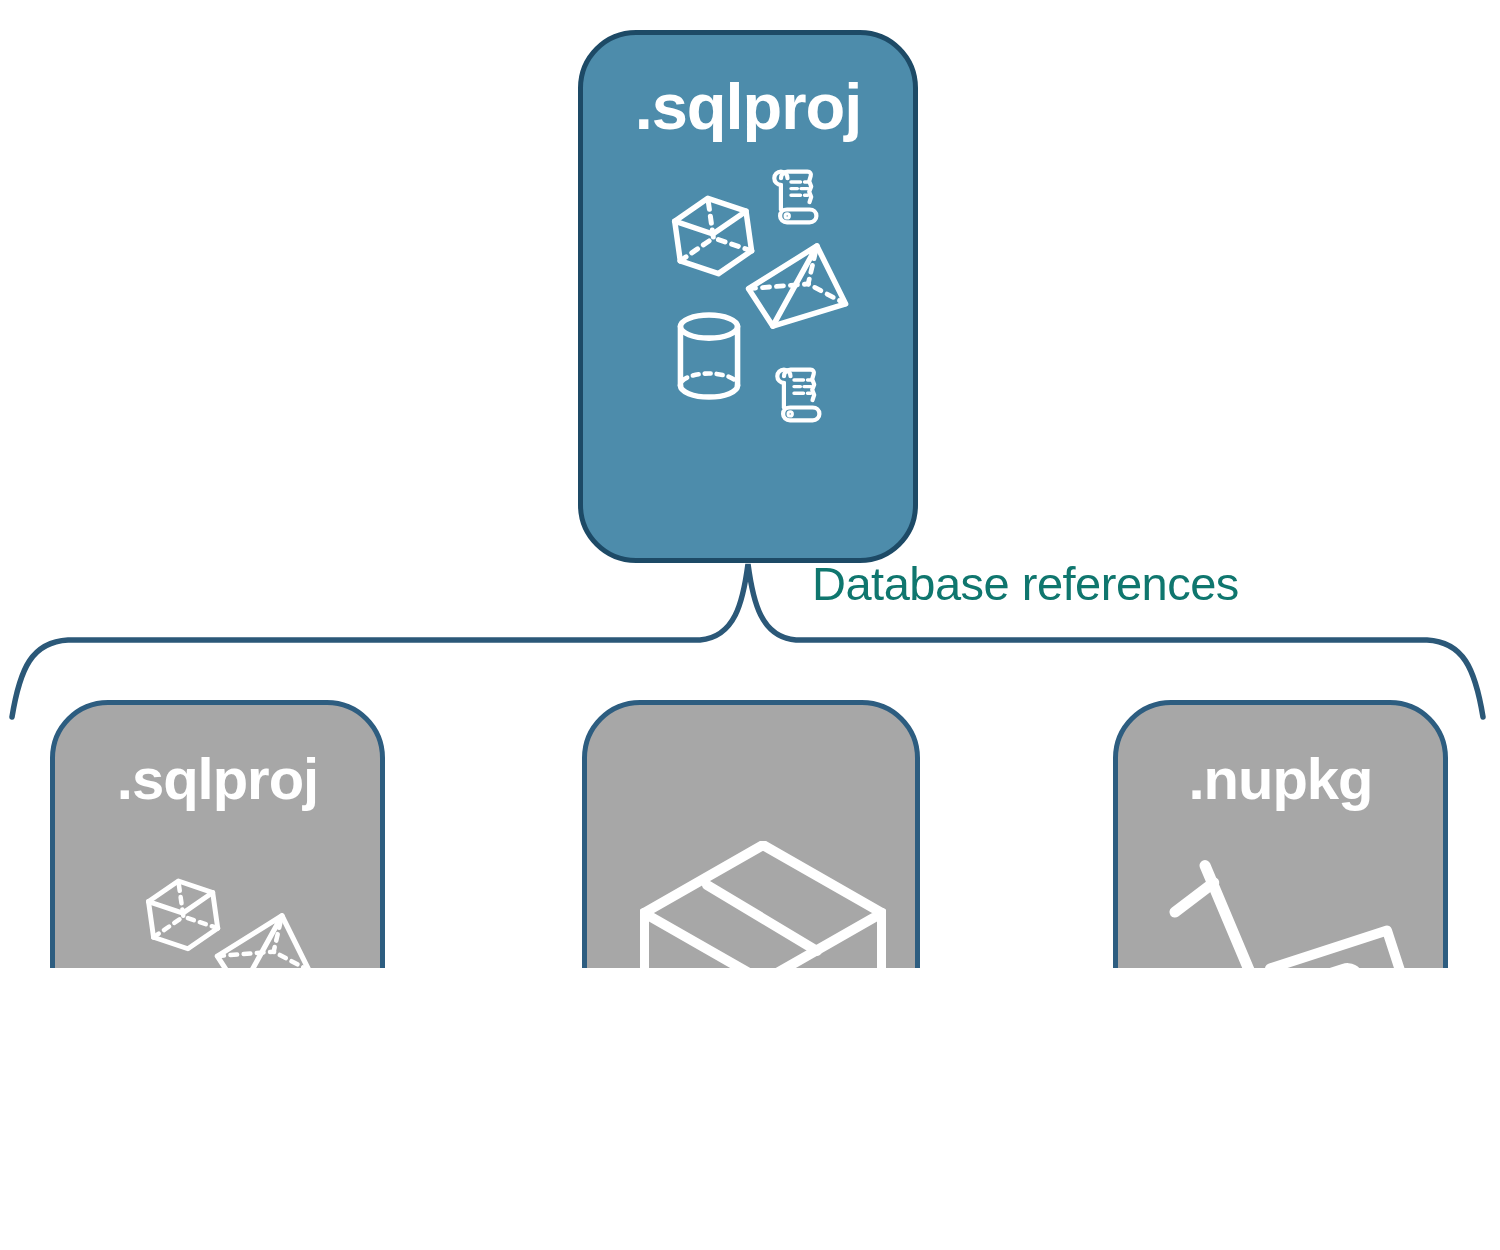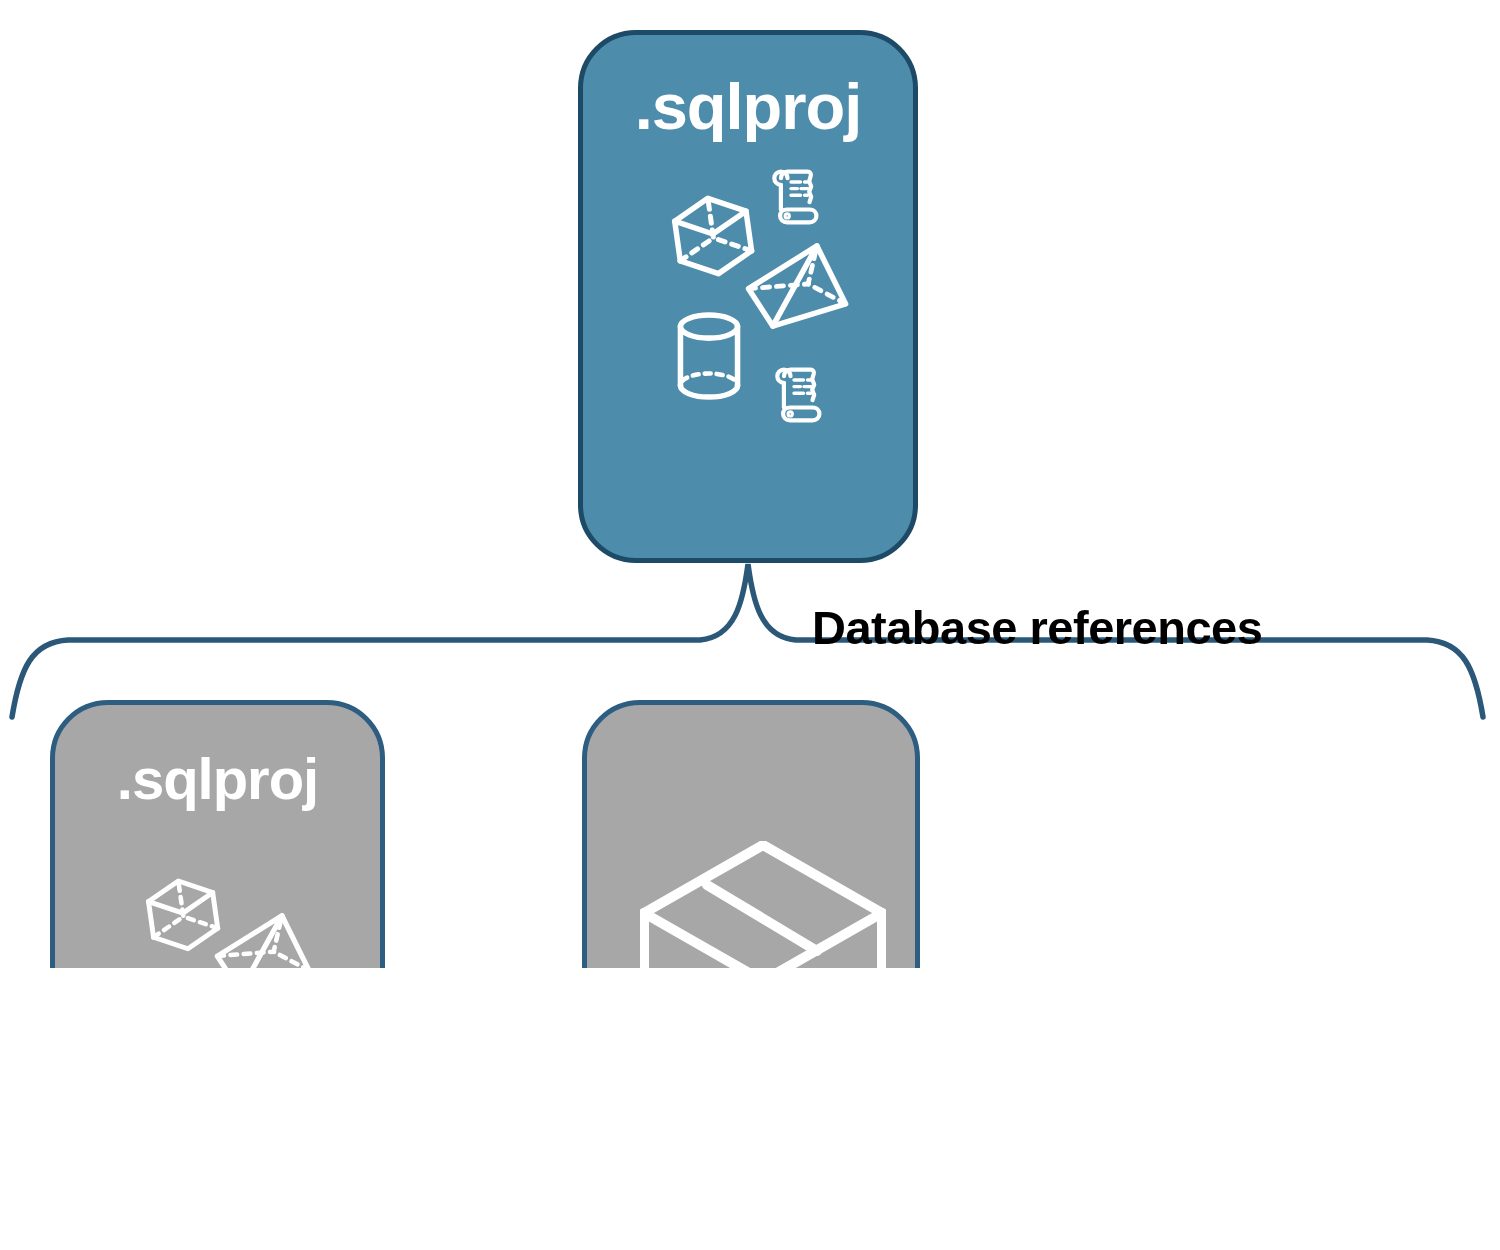--- a/index.html
+++ b/index.html
@@ -33,24 +33,24 @@
     color:#ffffff;
     font-weight:700;
     letter-spacing:-1px;
   }
   .card-root .card-title{margin-top:34px;font-size:65px;}
   .card-child .card-title{margin-top:40px;font-size:58px;}
   .icon{position:absolute;}
   .brace-svg{position:absolute;left:0;top:540px;width:1500px;height:200px;}
   .connector-label{
     position:absolute;
-    left:812px;top:600px;
+    left:812px;top:556px;
     font-size:47px;
-    font-weight:700;
-    color:#000000;
+    font-weight:400;
+    color:#0f766e;
     letter-spacing:-0.5px;
     white-space:nowrap;
   }
   
   .root-cube{left:80px;top:150px;width:100px;height:100px;}
   .root-scroll-1{left:183px;top:130px;width:64px;height:64px;}
   .root-pyramid{left:161px;top:203px;width:110px;height:100px;}
   .root-cylinder{left:91px;top:275px;width:70px;height:94px;}
   .root-scroll-2{left:186px;top:328px;width:64px;height:64px;}
   
@@ -161,14 +161,34 @@
       <g fill="none" stroke="#ffffff" stroke-width="10" stroke-linecap="round" stroke-linejoin="round">
         <path d="M123,4 L242,72 L123,140 L4,72 Z"></path>
         <path d="M67,44 L177,110"></path>
         <path d="M4,72 V190 L123,258 L242,190 V72"></path>
         <path d="M123,140 V258"></path>
         <path d="M153,140 L173,150 L159,174 L139,164 Z" stroke-width="8"></path>
       </g>
     </svg>
   </div>
 
+  <div class="card card-child pos-3">
+    <div class="card-title">.nupkg</div>
+    <svg class="icon dolly-icon" viewBox="0 0 335 524">
+      <g transform="translate(142,375) rotate(-18)" fill="none" stroke="#ffffff" stroke-linecap="round">
+        <path d="M14,-221 L30,-32" stroke-width="11"></path>
+        <path d="M-29,-186 L17,-202" stroke-width="11"></path>
+        <circle cx="0" cy="0" r="37.5" stroke-width="11"></circle>
+        <circle cx="0" cy="0" r="15.5" stroke-width="10"></circle>
+        <rect x="44" y="-103" width="123" height="101" stroke-width="10" stroke-linejoin="round"></rect>
+        <path d="M44,23 L152,17" stroke-width="10"></path>
+        <g stroke="none" fill="#ffffff">
+          <rect x="66" y="-85" width="65" height="66" rx="17"></rect>
+          <circle cx="58" cy="-90" r="7.5"></circle>
+          <circle cx="86" cy="-65" r="8.5" fill="#a7a7a7"></circle>
+          <circle cx="124" cy="-46" r="18" fill="#a7a7a7"></circle>
+          <circle cx="124" cy="-46" r="12"></circle>
+        </g>
+      </g>
+    </svg>
+  </div>
 
 </div>
 
 </body></html>

